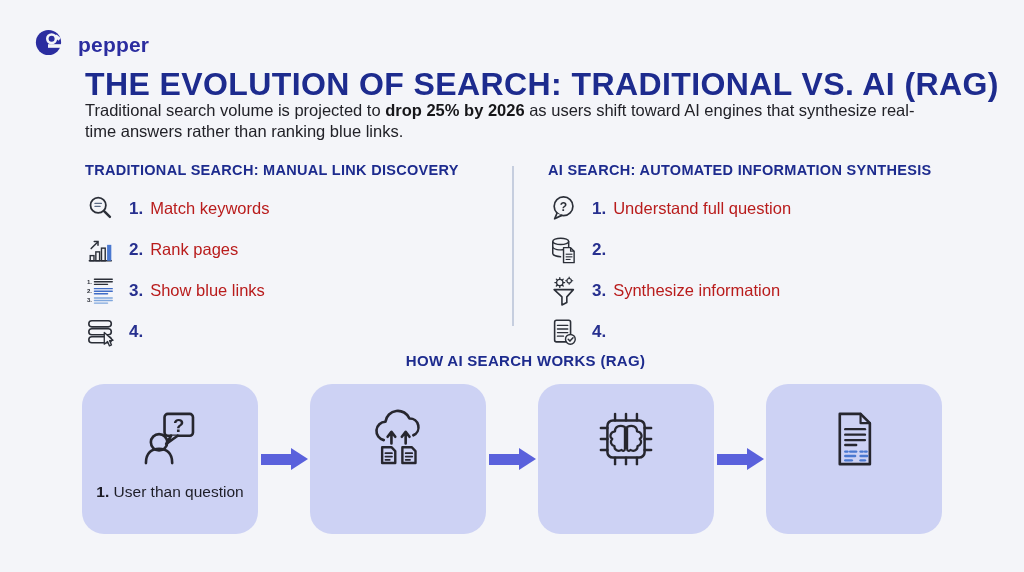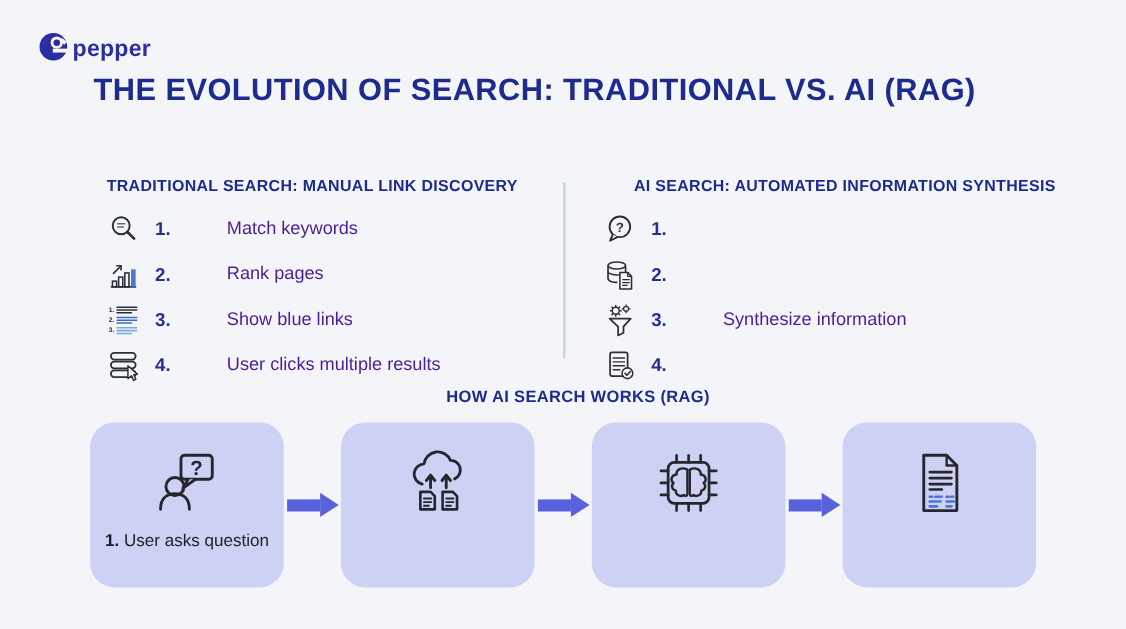--- a/index.html
+++ b/index.html
@@ -3,35 +3,35 @@
 <meta charset="utf-8">
 <style>
   * { margin:0; padding:0; box-sizing:border-box; }
   html,body { background:#e9eaef; }
   body { font-family:"Liberation Sans", sans-serif; }
   .canvas {
     position:relative; width:1024px; height:572px;
     background:#f4f5f9; overflow:hidden;
   }
   
-  .logo { position:absolute; left:35px; top:29px; display:flex; align-items:center; gap:4px; }
+  .logo { position:absolute; left:35px; top:29px; display:flex; align-items:center; gap:16px; }
   .brand-text { font-size:21px; font-weight:700; color:#2b2da0; letter-spacing:.2px; }
   
-  .title { position:absolute; left:85px; top:66px; font-size:28px; font-weight:800; color:#1d2b8e; letter-spacing:.4px; }
+  .title { position:absolute; left:85px; top:66px; font-size:32px; font-weight:800; color:#1d2b8e; letter-spacing:.4px; }
   .subtitle { position:absolute; left:85px; top:100px; width:845px; font-size:16.5px; line-height:1.27; color:#222228; }
   .subtitle b { font-weight:700; color:#161619; }
   
   .col { position:absolute; top:162px; }
-  .col-trad { left:97px; width:410px; }
-  .col-ai { left:548px; width:440px;text-align:center; }
+  .col-trad { left:85px; width:410px; }
+  .col-ai { left:548px; width:440px; }
   .col-heading { font-size:14.5px; font-weight:800; color:#1d2b8e; letter-spacing:.3px; margin-bottom:15px; }
   .item { display:flex; align-items:center; margin-bottom:10px; min-height:24px; }
   .item .ico { width:31px; height:31px; flex:0 0 31px; margin-right:13px; display:flex; align-items:center; justify-content:center; }
   .item .num { font-weight:700; color:#27308f; font-size:17px; margin-right:7px; }
-  .item .label { font-size:16.5px; color:#4c1d95;margin-left:44px; }
+  .item .label { font-size:16.5px; color:#b91c1c; }
   .divider { position:absolute; left:512px; top:166px; height:160px; width:1.5px; background:#c6cedf; }
   
   .flow-heading { position:absolute; top:352px; left:0; width:1024px; text-align:center; font-size:15px; font-weight:800; color:#1d2b8e; letter-spacing:.3px;padding-left:27px; }
   .flow-row { position:absolute; top:384px; left:82px; width:860px; display:flex; align-items:center; }
   .card { width:176px; height:150px; background:#cdd2f4; border-radius:22px; display:flex; flex-direction:column; align-items:center; padding-top:12px; }
   .card .icon-wrap { height:86px; display:flex; align-items:center; justify-content:center; }
   .card-label { font-size:15.5px; color:#1d1d26; text-align:center; line-height:1.28; width:154px; }
   .card-label .cnum { font-weight:700; }
   .arrow { flex:1; display:flex; align-items:center; justify-content:center; }
   .arrow-shape { display:flex; align-items:center; }
@@ -50,20 +50,21 @@
         <circle cx="16.6" cy="9.8" r="5.6" fill="#f4f5f9"></circle>
         <circle cx="16.6" cy="9.8" r="3" fill="#2b2da0"></circle>
         <rect x="13" y="15.2" width="14" height="3.6" fill="#f4f5f9"></rect>
         <rect x="21.5" y="5.5" width="5.5" height="3.4" fill="#f4f5f9" transform="rotate(40 21.5 5.5)"></rect>
       </svg>
     </span>
     <span class="brand-text">pepper</span>
   </div>
 
   <div class="title">THE EVOLUTION OF SEARCH: TRADITIONAL VS. AI (RAG)</div>
+  <div class="subtitle"><span>Traditional search volume is projected to </span><b>drop 25% by 2026</b><span> as users shift toward AI engines that synthesize real-time answers rather than ranking blue links.</span></div>
 
   <div class="col col-trad">
     <div class="col-heading">TRADITIONAL SEARCH: MANUAL LINK DISCOVERY</div>
 
     <div class="item">
       <span class="ico">
         <svg width="30" height="30" viewBox="0 0 32 32" fill="none" stroke="#2b2f38" stroke-linecap="round">
           <circle cx="13" cy="12" r="8.2" stroke-width="1.9"></circle>
           <line x1="9.6" y1="10" x2="16.4" y2="10" stroke="#5b6b85" stroke-width="1.5"></line>
           <line x1="9.6" y1="13.2" x2="15" y2="13.2" stroke="#5b6b85" stroke-width="1.5"></line>
@@ -120,38 +121,38 @@
     <div class="item">
       <span class="ico">
         <svg width="30" height="30" viewBox="0 0 32 32" fill="none" stroke="#2b2f38" stroke-linejoin="round">
           <rect x="3" y="4" width="24" height="6.5" rx="3.2" stroke-width="1.7"></rect>
           <rect x="3" y="12.5" width="24" height="6.5" rx="3.2" stroke-width="1.7"></rect>
           <rect x="3" y="21" width="24" height="6.5" rx="3.2" stroke-width="1.7"></rect>
           <polygon points="19.5,16.5 19.5,29 23,26.2 25,30.8 27.2,29.8 25.2,25.2 28.8,24.8" fill="#f4f5f9" stroke-width="1.4"></polygon>
         </svg>
       </span>
       <span class="num">4.</span>
-      <span class="label">User clicks multiple results</span>
     </div>
   </div>
 
   <div class="divider"></div>
 
   <div class="col col-ai">
     <div class="col-heading">AI SEARCH: AUTOMATED INFORMATION SYNTHESIS</div>
 
     <div class="item">
       <span class="ico">
         <svg width="30" height="30" viewBox="0 0 32 32" fill="none" stroke="#2b2f38" stroke-linejoin="round" stroke-linecap="round">
           <circle cx="15.5" cy="13" r="10" stroke-width="1.8"></circle>
           <path d="M8.5 20.5 L6 26.5 L13.5 22.8" stroke-width="1.8" fill="#f4f5f9"></path>
           <text x="15.5" y="17.8" text-anchor="middle" font-size="13" font-weight="700" fill="#2b2f38" stroke="none">?</text>
         </svg>
       </span>
       <span class="num">1.</span>
+      <span class="label">Understand full question</span>
     </div>
 
     <div class="item">
       <span class="ico">
         <svg width="30" height="30" viewBox="0 0 32 32" fill="none" stroke="#2b2f38" stroke-linejoin="round">
           <ellipse cx="12.5" cy="6.8" rx="8.5" ry="3.4" stroke-width="1.6"></ellipse>
           <path d="M4 6.8 V19.8 a8.5 3.4 0 0 0 9 3.3" stroke-width="1.6"></path>
           <path d="M21 6.8 V13" stroke-width="1.6"></path>
           <path d="M4 12.6 a8.5 3.4 0 0 0 13 2.8" stroke-width="1.4"></path>
           <path d="M15.5 13.5 h7.5 l3.8 3.8 V29.5 h-11.3 z" fill="#f4f5f9" stroke-width="1.5"></path>
@@ -219,21 +220,21 @@
     <div class="card">
       <div class="icon-wrap">
         <svg width="70" height="70" viewBox="0 0 64 64" fill="none" stroke="#26262e" stroke-width="2.4" stroke-linejoin="round" stroke-linecap="round">
           <rect x="27" y="9" width="26" height="20" rx="3"></rect>
           <path d="M33 29 L28.5 36.5 L39 29" fill="#cdd2f4"></path>
           <text x="40" y="25.5" text-anchor="middle" font-size="17" font-weight="700" fill="#26262e" stroke="none">?</text>
           <circle cx="22" cy="35" r="7.5"></circle>
           <path d="M10 54 c0 -9.5 5.5 -13 12 -13 s12 3.5 12 13"></path>
         </svg>
       </div>
-      <div class="card-label"><span class="cnum">1.</span> <span>User asks question</span></div>
+      <div class="card-label"><span class="cnum">1.</span> <span>User than question</span></div>
     </div>
 
     <div class="arrow">
       <div class="arrow-shape">
           <div class="arrow-shaft"></div>
           <div class="arrow-head"></div>
         </div>
     </div>
 
     <div class="card">

